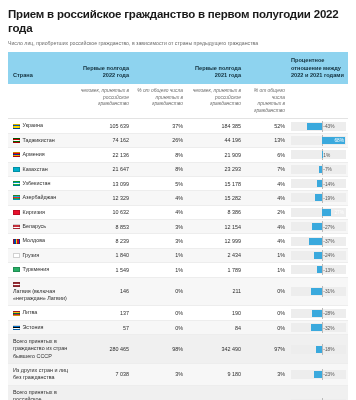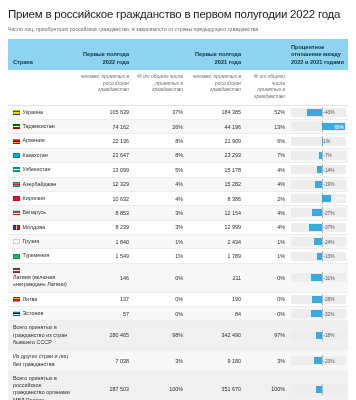--- a/index.html
+++ b/index.html
@@ -7,21 +7,21 @@
     width: 356px; height: 400px;
     background: #ffffff;
     font-family: "Liberation Sans", sans-serif;
     color: #2d2d2d;
     overflow: hidden;
   }
   .wrap { padding: 8px 8px 0 8px; }
 
   .title {
     font-size: 11.5px;
-    font-weight: normal;
+    font-weight: bold;
     color: #1a1a1a;
     letter-spacing: -0.2px;
     line-height: 1.2;
   }
   .subtitle {
     font-size: 5.2px;
     color: #6b6b6b;
     margin-top: 4px;
     margin-bottom: 6px;
     line-height: 1.3;

